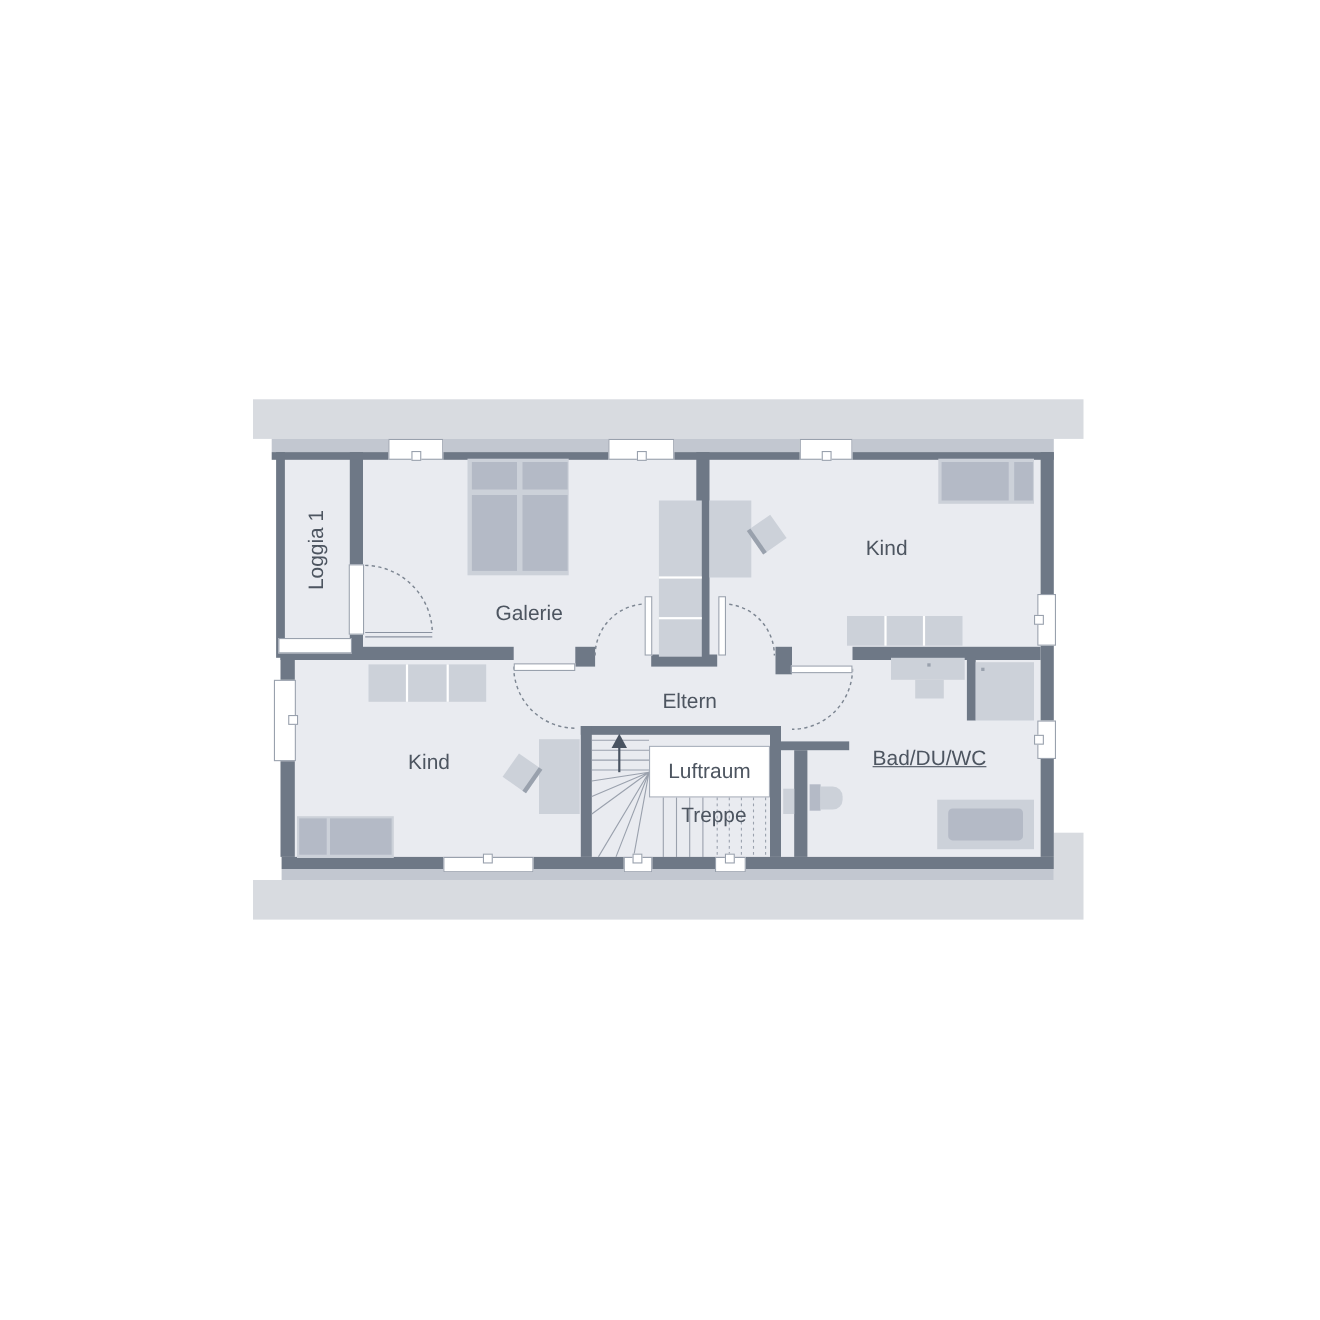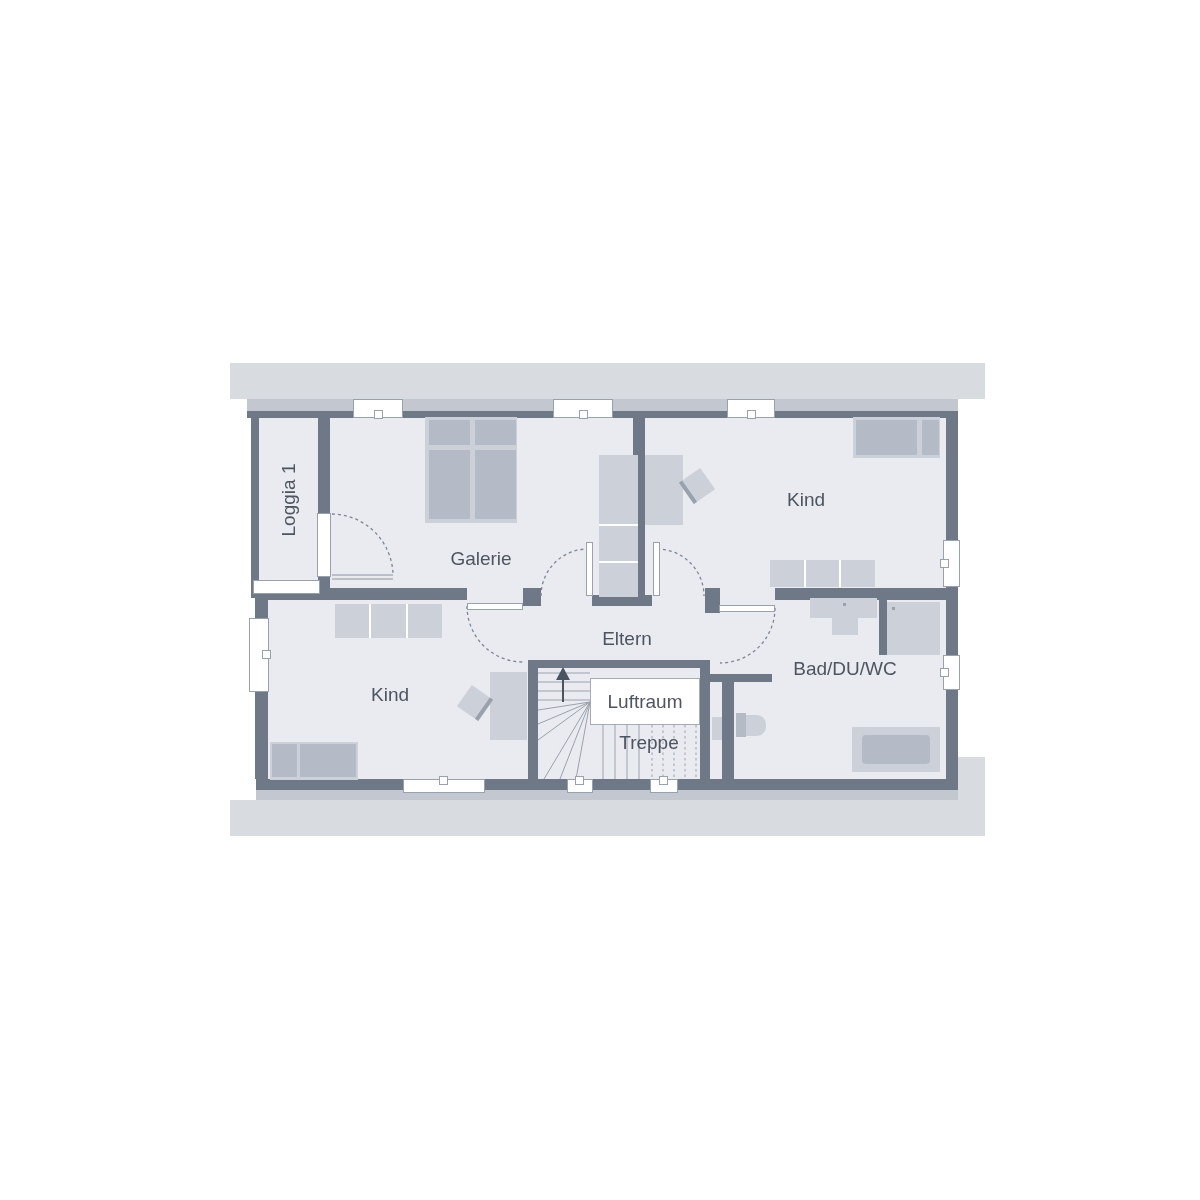--- a/index.html
+++ b/index.html
@@ -157,15 +157,15 @@
   <div class="abs leaf" style="left:653px;top:542px;width:7px;height:54px;"></div>
   <div class="abs leaf" style="left:467px;top:603px;width:56px;height:7px;"></div>
   <div class="abs leaf" style="left:719px;top:605px;width:56px;height:7px;"></div>
 
   <div class="abs lbl rot" style="left:288px;top:500px;">Loggia 1</div>
   <div class="abs lbl" style="left:481px;top:558px;">Galerie</div>
   <div class="abs lbl" style="left:806px;top:499px;">Kind</div>
   <div class="abs lbl" style="left:390px;top:694px;">Kind</div>
   <div class="abs lbl" style="left:627px;top:638px;">Eltern</div>
   <div class="abs lbl" style="left:649px;top:742px;text-align:center;">Treppe</div>
-  <div class="abs lbl" style="left:845px;top:668px;">Bad/DU/WC</div>
+  <div class="abs lbl" style="left:845px;top:690px;text-decoration:underline;">Bad/DU/WC</div>
 
 </div>
 
 </body></html>

